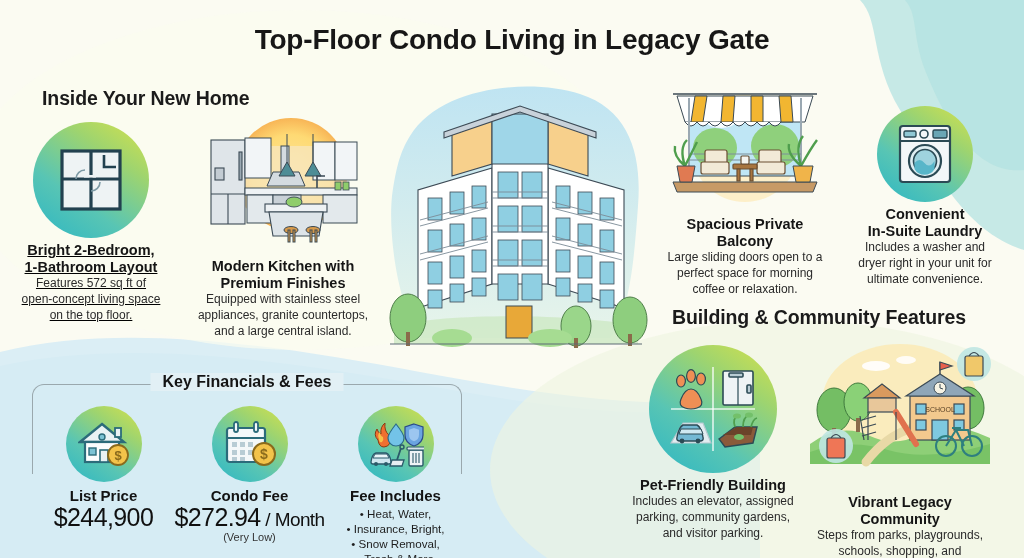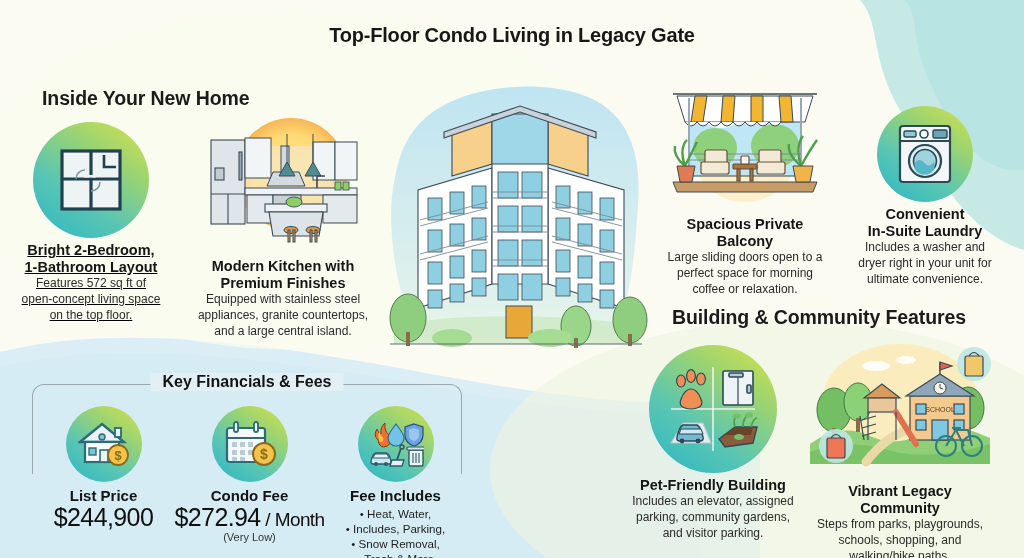--- a/index.html
+++ b/index.html
@@ -15,21 +15,21 @@
     background: #fbfbf2;
     overflow: hidden;
   }
   .bg-layer { position: absolute; inset: 0; z-index: 0; pointer-events: none; }
   .content { position: relative; z-index: 2; width: 100%; height: 100%; }
 
   
   .main-title {
     position: absolute; left: 0; top: 24px; width: 1024px;
     text-align: center;
-    font-size: 20px; font-weight: bold; color: #171717;
+    font-size: 28px; font-weight: bold; color: #171717;
     letter-spacing: -0.2px;
   }
 
   
   .section-head {
     position: absolute;
     font-size: 19.5px; font-weight: bold; color: #1b1b1b;
     letter-spacing: -0.1px;
   }
   #head-inside { left: 42px; top: 87px; }
@@ -505,21 +505,21 @@
           <rect x="159" y="16" width="18" height="20" rx="2" fill="#f0c86a" stroke="#3b4a55" stroke-width="1.2"></rect>
           <path d="M163 16 q5 -7 10 0" stroke="#3b4a55" stroke-width="1.2" fill="none"></path>
           <circle cx="30" cy="106" r="17" fill="#bfe6e2" opacity="0.9"></circle>
           <rect x="21" y="98" width="18" height="20" rx="2" fill="#ef7656" stroke="#3b4a55" stroke-width="1.2"></rect>
           <path d="M25 98 q5 -7 10 0" stroke="#3b4a55" stroke-width="1.2" fill="none"></path>
         </g>
 
         <ellipse cx="70" cy="26" rx="14" ry="5" fill="#ffffff" opacity="0.9"></ellipse>
         <ellipse cx="100" cy="20" rx="10" ry="4" fill="#ffffff" opacity="0.85"></ellipse>
       </svg>
-      <div class="f-title" style="margin-top:7px;">
+      <div class="f-title" style="margin-top:18px;">
         <span>Vibrant Legacy</span><br>
         <span>Community</span>
       </div>
       <div class="f-desc">
         <span>Steps from parks, playgrounds,</span><br>
         <span>schools, shopping, and</span><br>
         <span>walking/bike paths.</span>
       </div>
     </div>
 
@@ -608,21 +608,21 @@
               <rect x="39" y="27" width="18" height="3" rx="1" fill="#d6e3e8" stroke="#2b5a6a" stroke-width="1.2"></rect>
               <line x1="45" y1="33" x2="45" y2="43" stroke="#2b5a6a" stroke-width="1.1"></line>
               <line x1="48" y1="33" x2="48" y2="43" stroke="#2b5a6a" stroke-width="1.1"></line>
               <line x1="51" y1="33" x2="51" y2="43" stroke="#2b5a6a" stroke-width="1.1"></line>
             </g>
           </svg>
         </div>
         <div class="fin-label">Fee Includes</div>
         <div class="fin-list">
           <div>• Heat, Water,</div>
-          <div>• Includes, Parking,</div>
+          <div>• Insurance, Bright,</div>
           <div>• Snow Removal,</div>
           <div>• Trash &amp; More</div>
         </div>
       </div>
     </div>
 
   </div>
 </div>
 
 </body></html>

